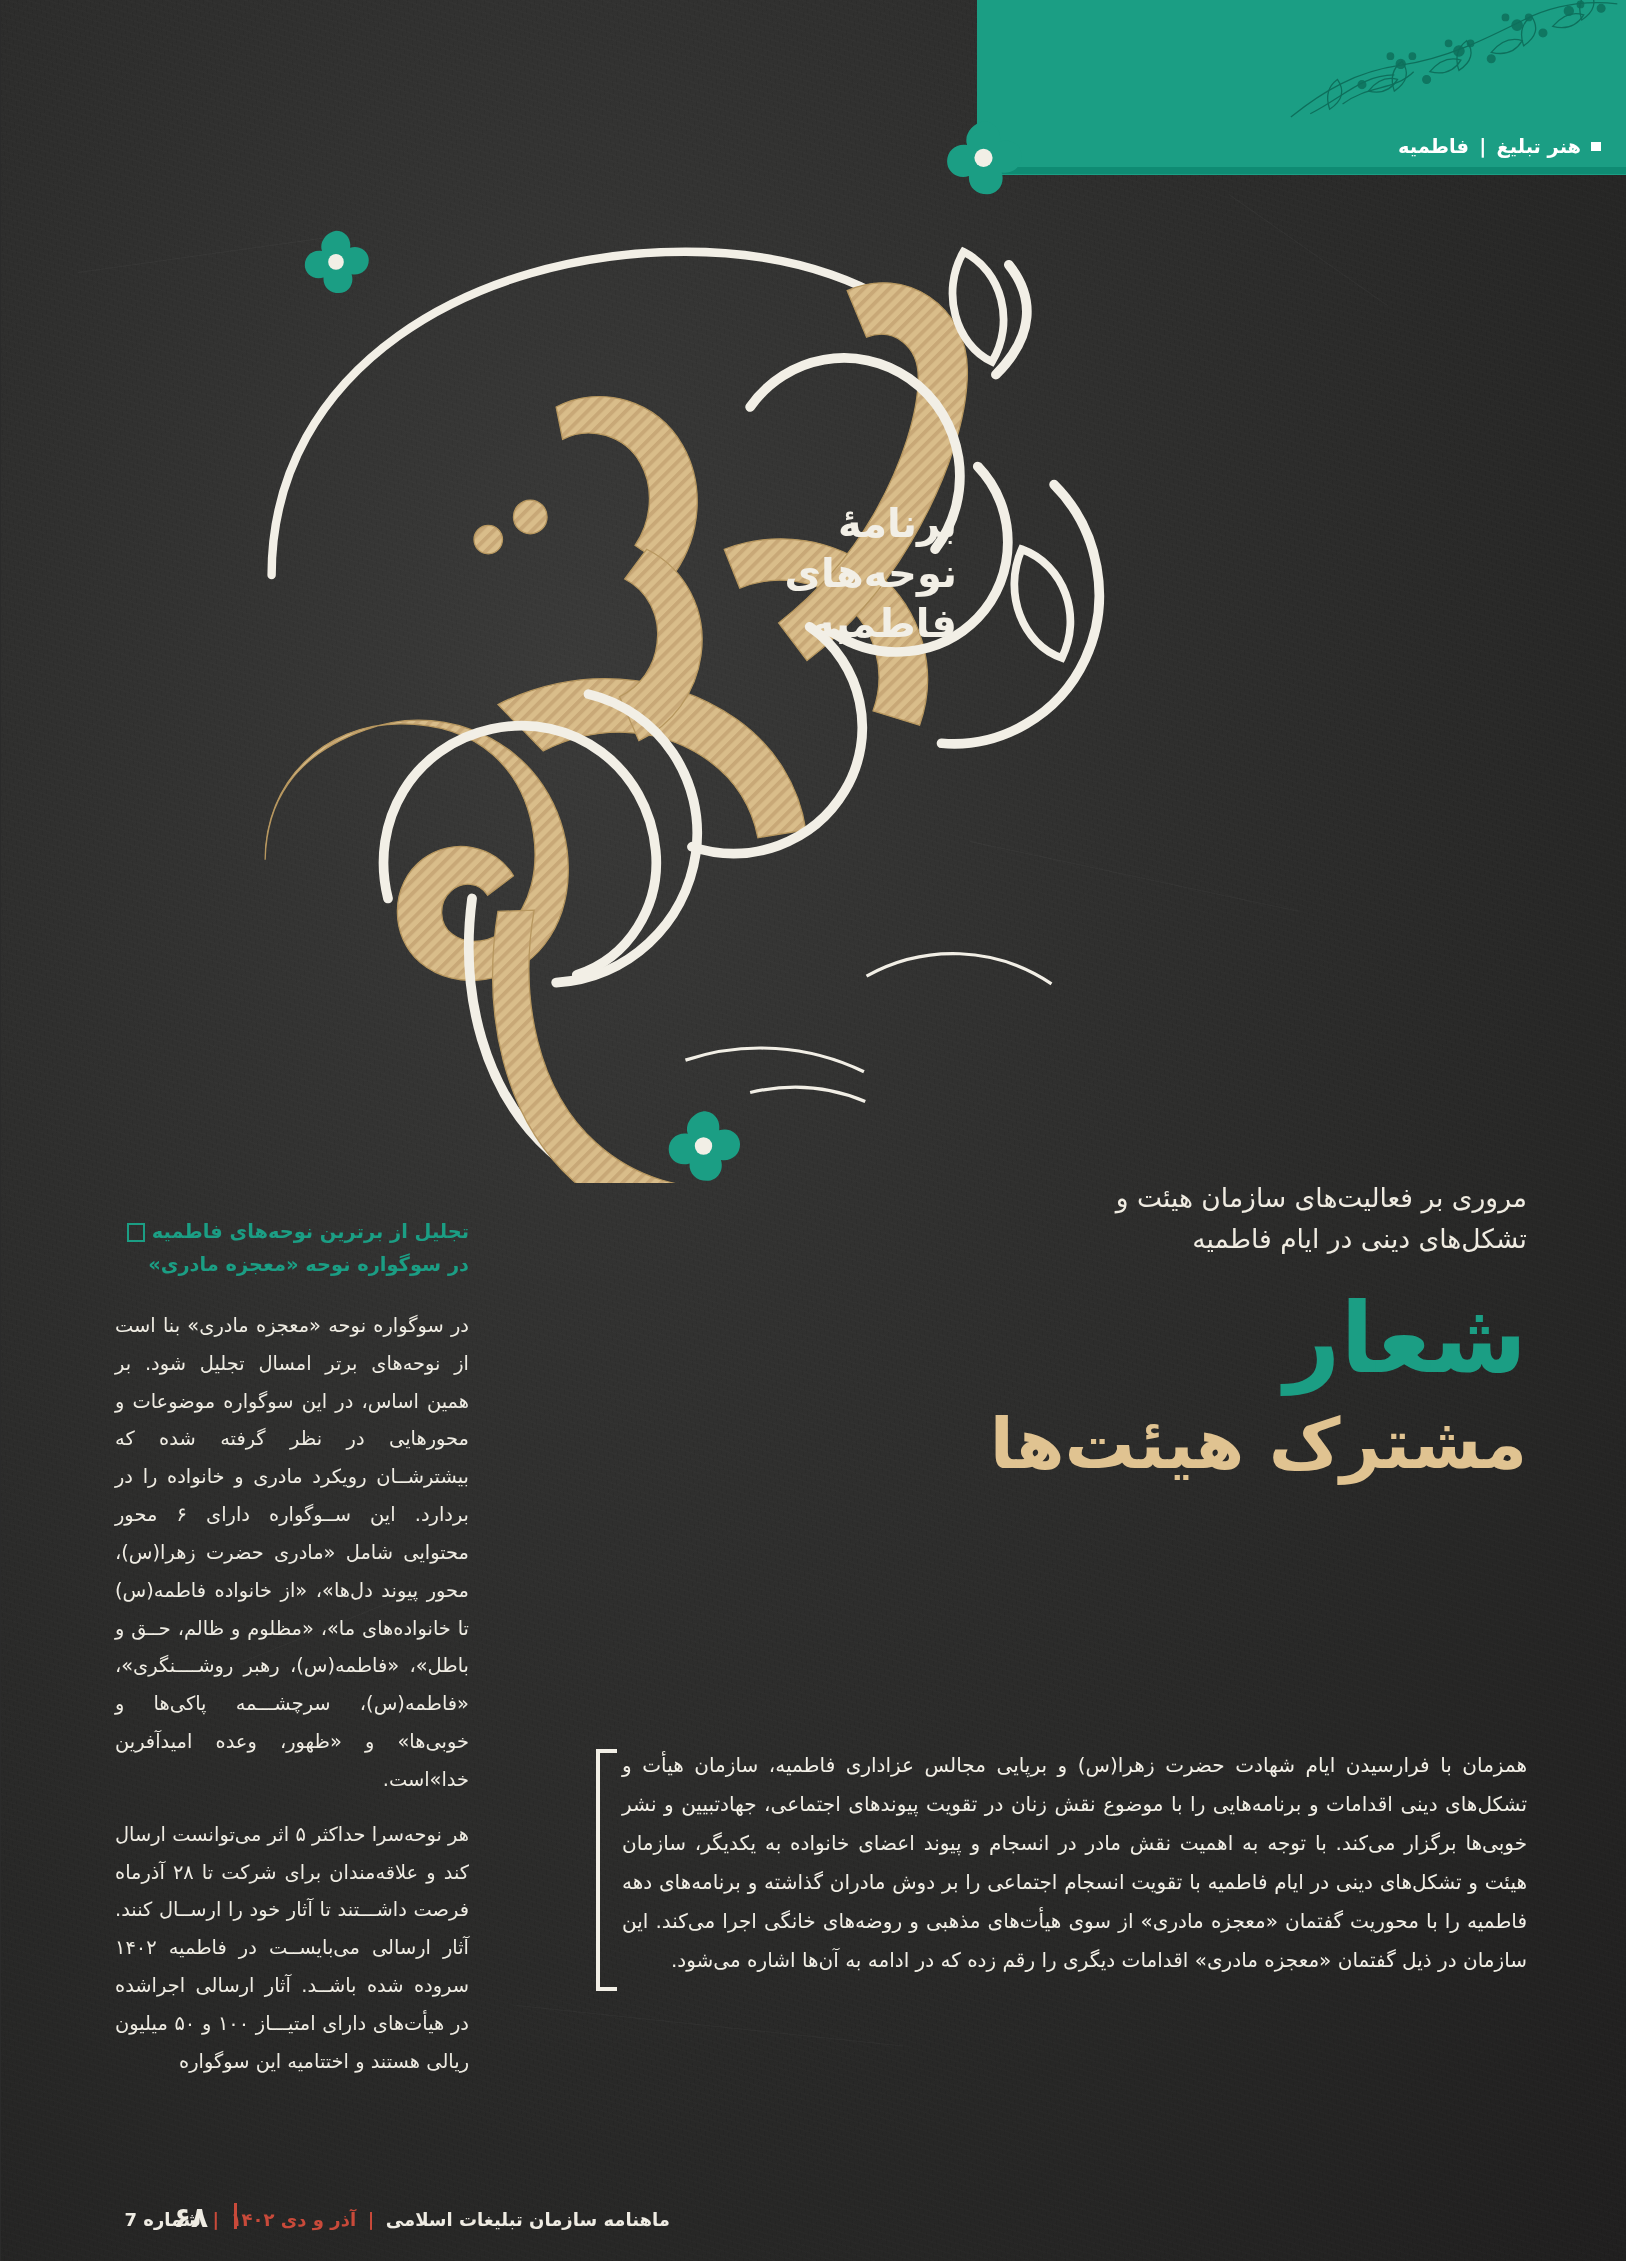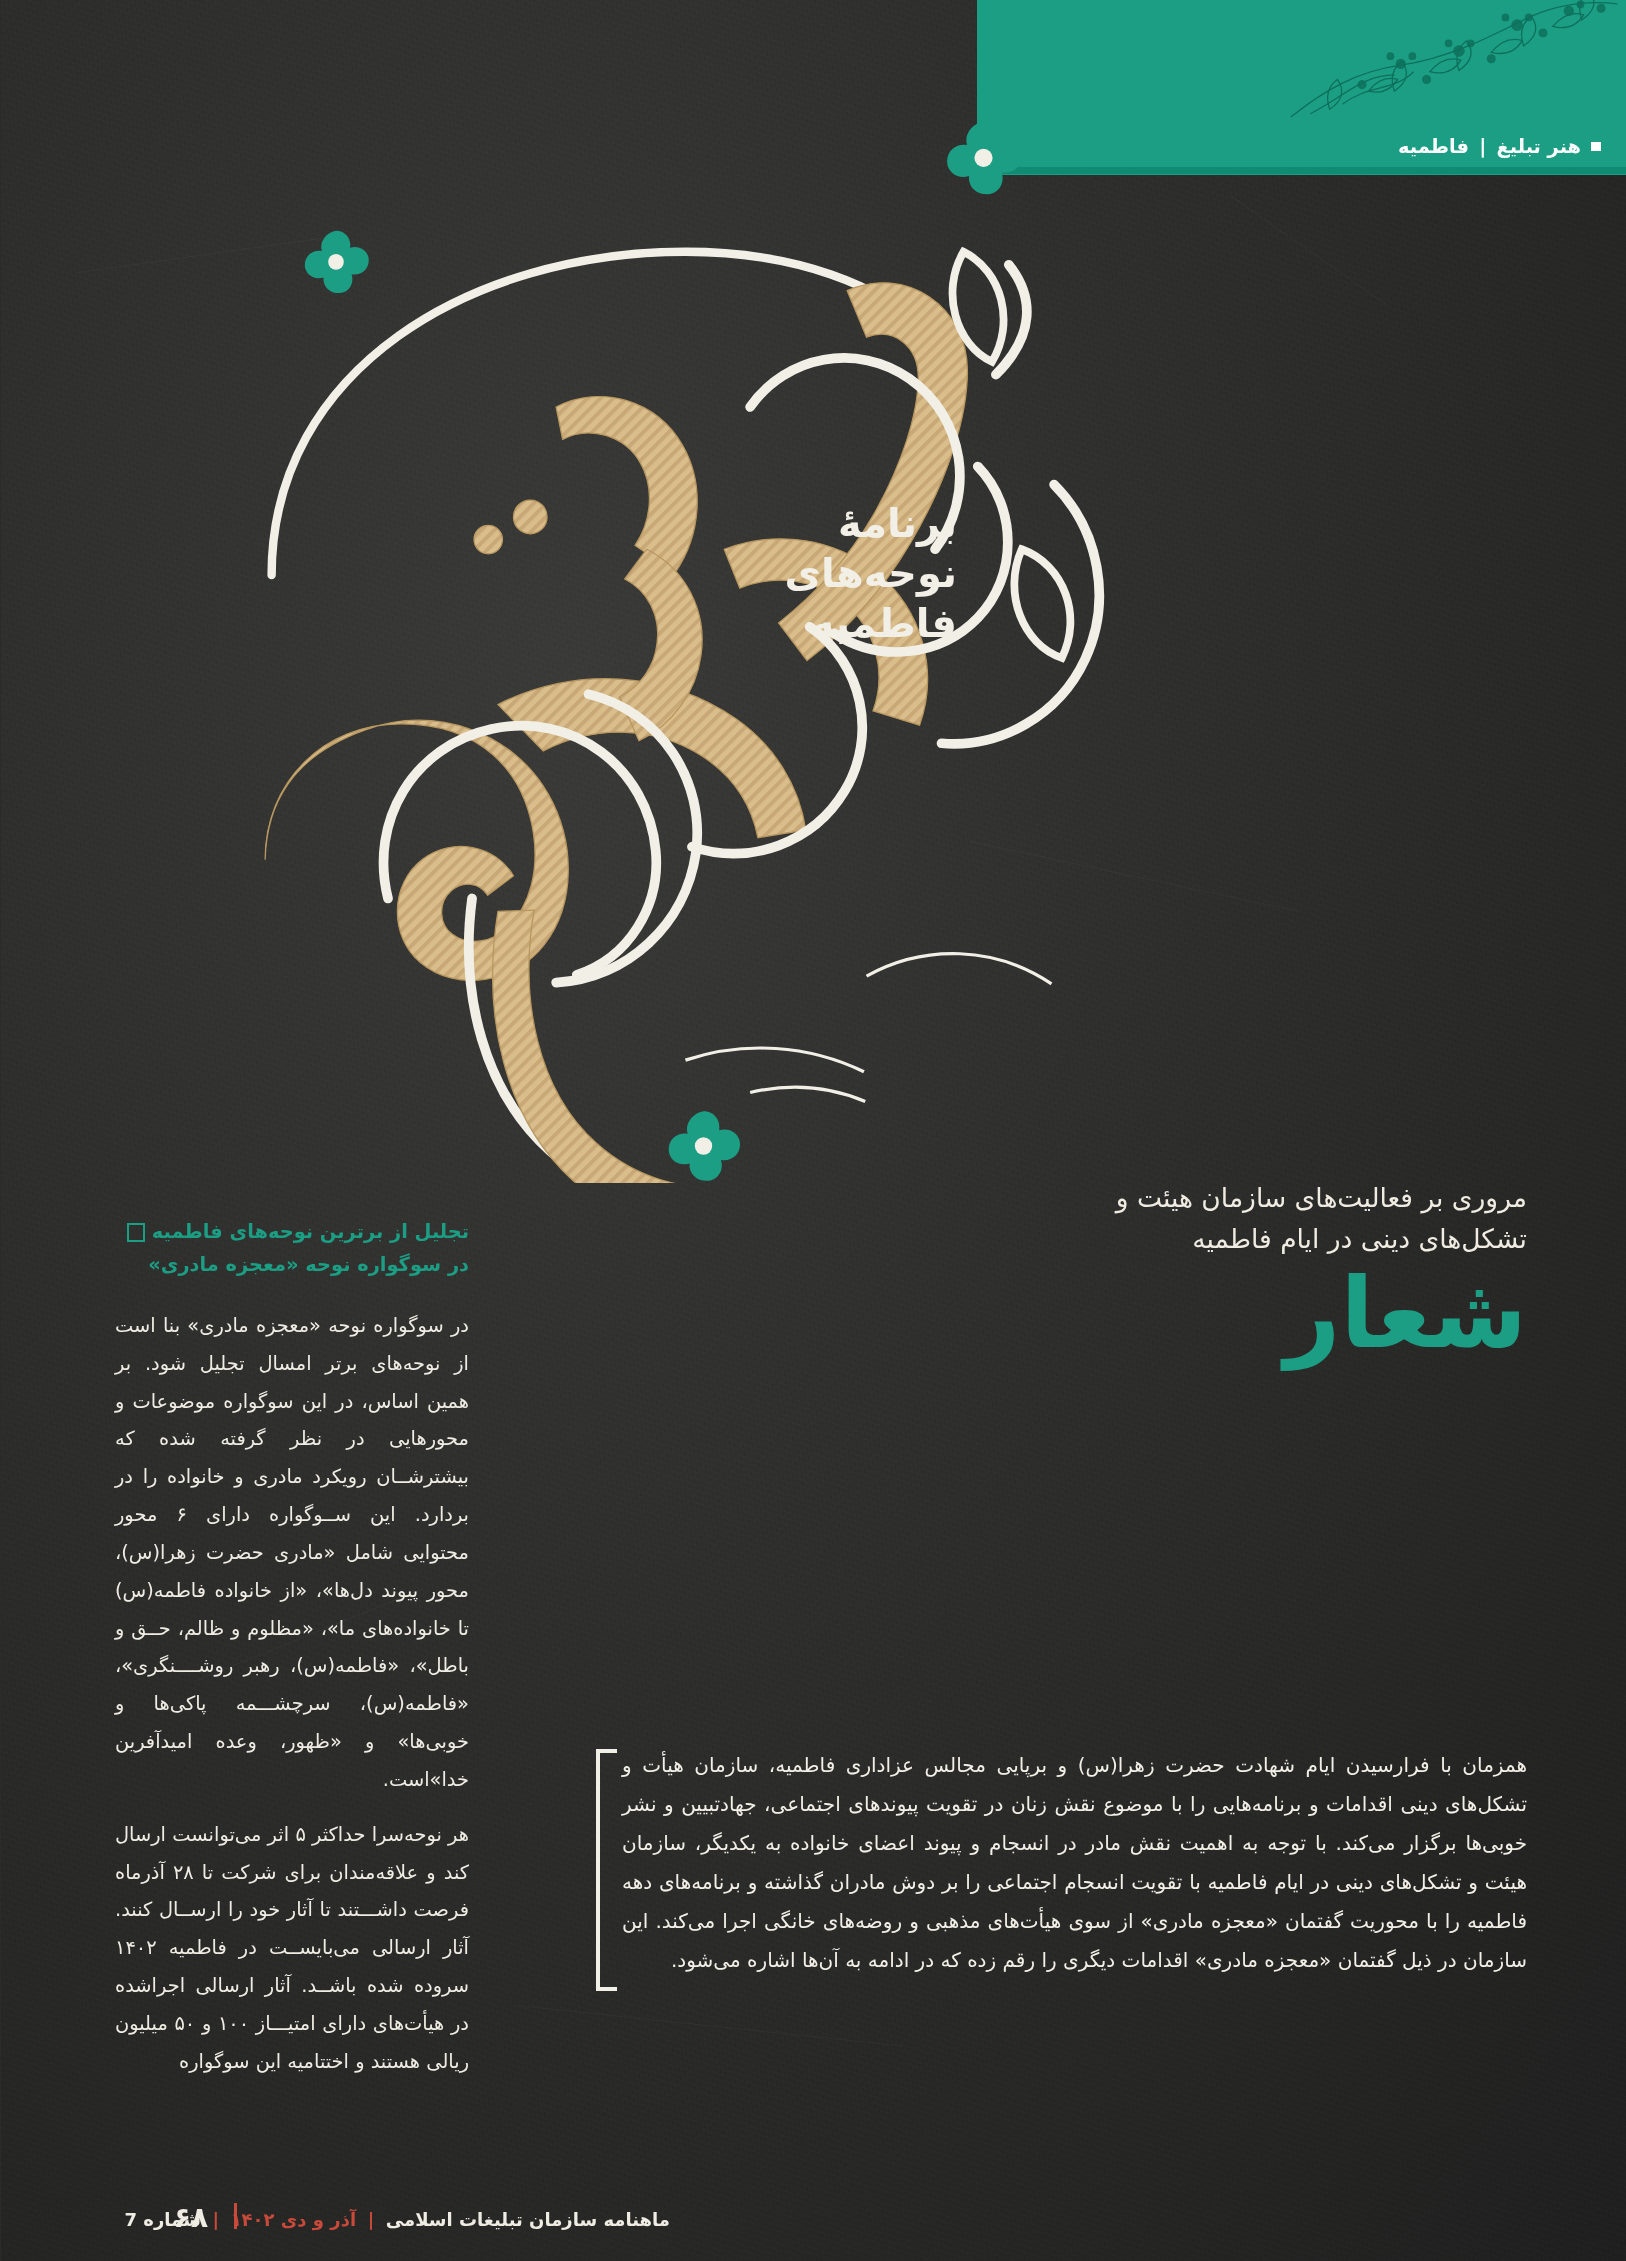--- a/index.html
+++ b/index.html
@@ -75,21 +75,21 @@
   
   #right-col{
     position:absolute;right:100px;top:1177px;width:479px;
     direction:rtl;text-align:right;
   }
   #overview-text{
     color:#f0ece2;font-size:26.5px;line-height:1.55;font-weight:normal;
     font-family:"DejaVu Sans", sans-serif;
   }
   #shoar{
-    margin-top:6px;
+    margin-top:31px;
     color:#1b9e84;
     font-size:97px;line-height:1;font-weight:bold;
     letter-spacing:-1.9px;
   }
   #moshtarak{
     margin-top:17px;
     color:#e0c391;
     font-size:70px;line-height:1.15;font-weight:bold;
     letter-spacing:-1.3px;
     white-space:nowrap;
@@ -279,20 +279,21 @@
     <div id="art-words">
       <div>برنامهٔ</div>
       <div>نوحه‌های</div>
       <div>فاطمیه</div>
     </div>
   </div>
 
   <div id="right-col">
     <div id="overview-text">مروری بر فعالیت‌های سازمان هیئت و تشکل‌های دینی در ایام فاطمیه</div>
     <div id="shoar">شعار</div>
+    <div id="moshtarak">مشترک هیئت‌ها</div>
   </div>
 
   <div id="lead-box">
     <div class="bracket"></div>
     <div>همزمان با فرارسیدن ایام شهادت حضرت زهرا(س) و برپایی مجالس عزاداری فاطمیه، سازمان هیأت و تشکل‌های دینی اقدامات و برنامه‌هایی را با موضوع نقش زنان در تقویت پیوندهای اجتماعی، جهادتبیین و نشر خوبی‌ها برگزار می‌کند. با توجه به اهمیت نقش مادر در انسجام و پیوند اعضای خانواده به یکدیگر، سازمان هیئت و تشکل‌های دینی در ایام فاطمیه با تقویت انسجام اجتماعی را بر دوش مادران گذاشته و برنامه‌های دهه فاطمیه را با محوریت گفتمان «معجزه مادری» از سوی هیأت‌های مذهبی و روضه‌های خانگی اجرا می‌کند. این سازمان در ذیل گفتمان «معجزه مادری» اقدامات دیگری را رقم زده که در ادامه به آن‌ها اشاره می‌شود.</div>
   </div>
 
   <div id="left-col">
     <div id="left-head">
       <span>تجلیل از برترین نوحه‌های فاطمیه</span><span class="marker"></span>

